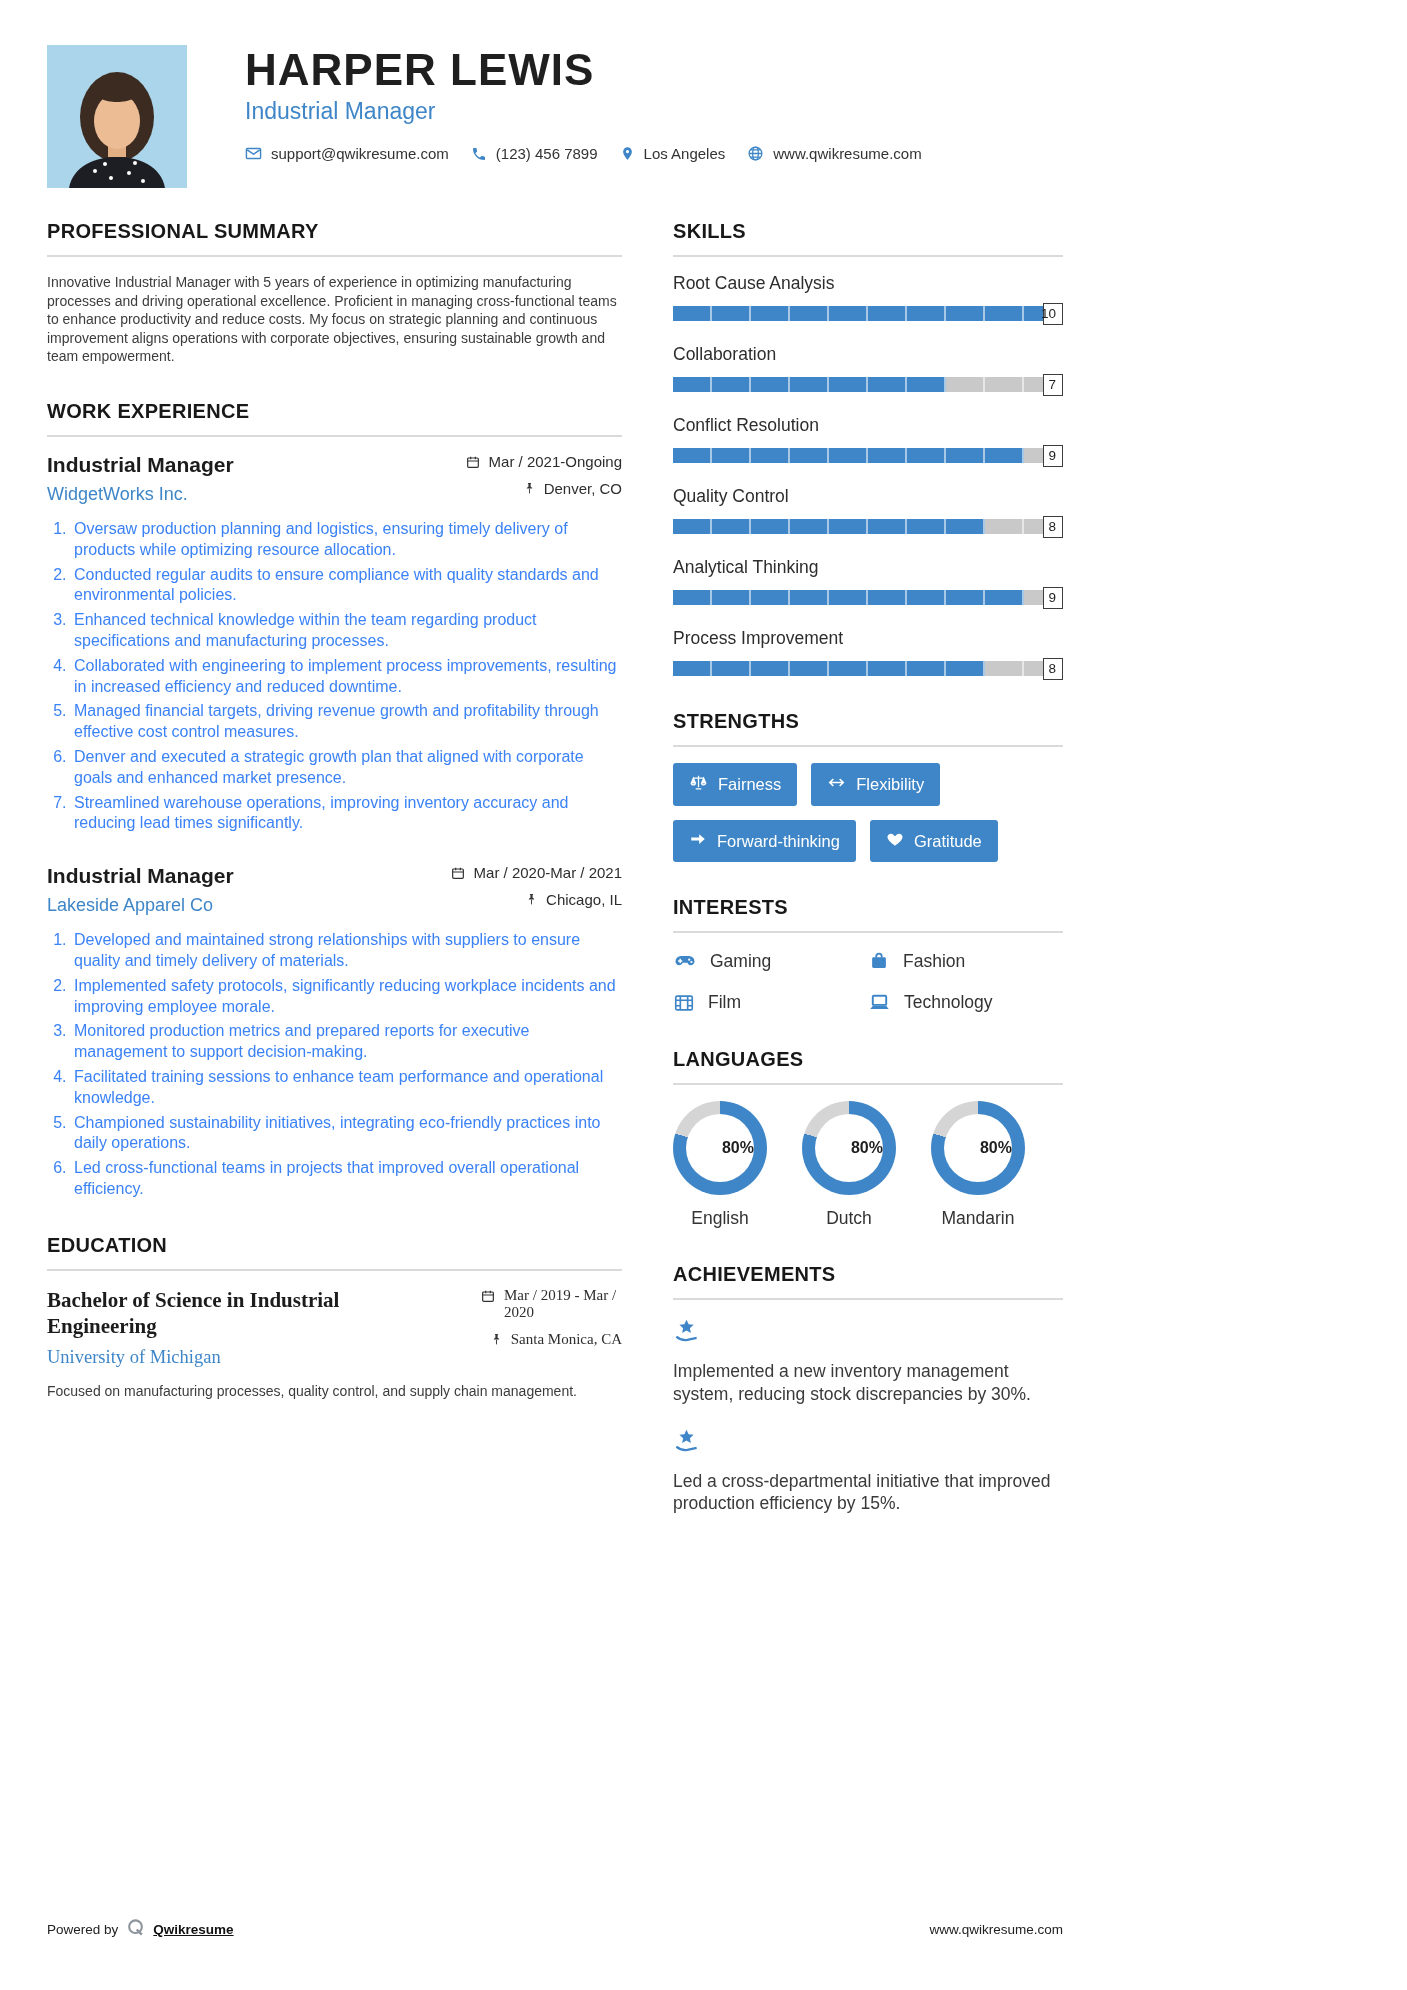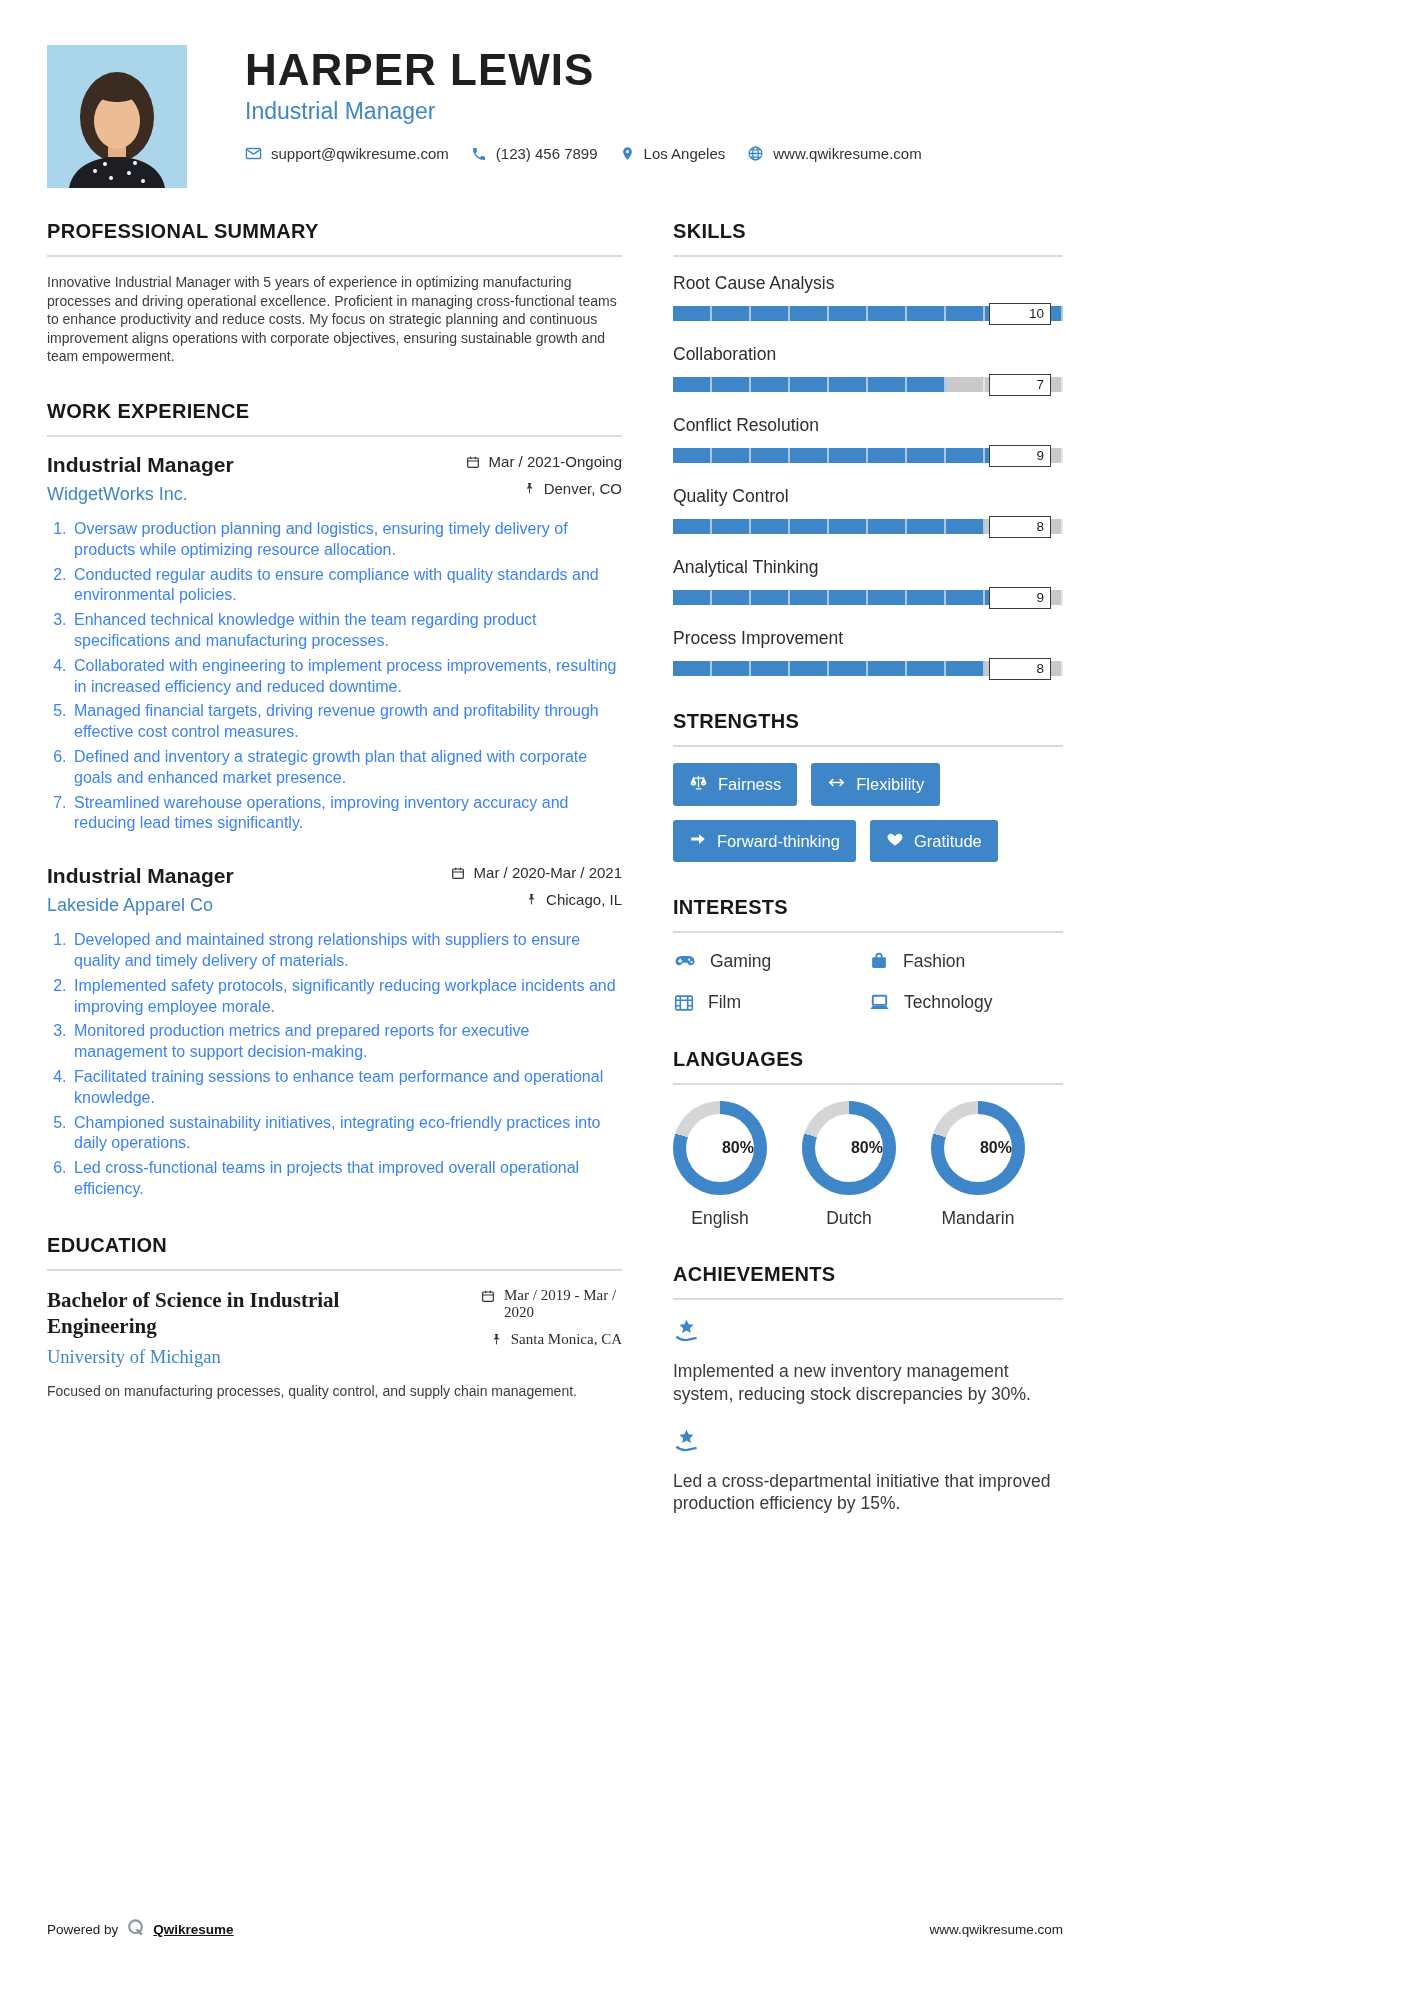--- a/index.html
+++ b/index.html
@@ -55,22 +55,22 @@
   .edu-desc { margin-top:14px; }
 
   
   .skill { margin-bottom:23px; }
   .skill-label { font-size:17.5px; color:#2d2d2d; margin-bottom:12px; }
   .skill-bar { position:relative; height:15px; background:#c9c9c9; }
   .skill-bar::after { content:""; position:absolute; inset:0; z-index:1; pointer-events:none;
     background:repeating-linear-gradient(to right, transparent 0 37px, rgba(255,255,255,.55) 37px 39px); }
   .skill-fill { height:100%; background:var(--accent); }
   .skill-value {
-    position:absolute; z-index:2; right:12px; top:50%; transform:translateY(-50%);
-    width:62px; height:22px; background:#fff; border:1.5px solid #3c3c3c;
+    position:absolute; z-index:2; right:0; top:50%; transform:translateY(-50%);
+    width:20px; height:22px; background:#fff; border:1.5px solid #3c3c3c;
     display:flex; align-items:center; justify-content:flex-end; padding-right:6px;
     font-size:13.5px; color:#1f1f1f;
   }
 
   
   .interest-grid { display:grid; grid-template-columns:1fr 1fr; row-gap:18px; }
   .interest { display:flex; align-items:center; gap:13px; font-size:17.5px; color:#333; }
   .interest svg { display:block; }
 
   
@@ -203,21 +203,21 @@
                 <span>Denver, CO</span>
               </div>
             </div>
           </div>
           <ol class="bullets">
             <li>Oversaw production planning and logistics, ensuring timely delivery of products while optimizing resource allocation.</li>
             <li>Conducted regular audits to ensure compliance with quality standards and environmental policies.</li>
             <li>Enhanced technical knowledge within the team regarding product specifications and manufacturing processes.</li>
             <li>Collaborated with engineering to implement process improvements, resulting in increased efficiency and reduced downtime.</li>
             <li>Managed financial targets, driving revenue growth and profitability through effective cost control measures.</li>
-            <li>Defined and inventory a strategic growth plan that aligned with corporate goals and enhanced market presence.</li>
+            <li>Denver and executed a strategic growth plan that aligned with corporate goals and enhanced market presence.</li>
             <li>Streamlined warehouse operations, improving inventory accuracy and reducing lead times significantly.</li>
           </ol>
         </div>
 
         <div class="job">
           <div class="job-head">
             <div>
               <div class="job-title">Industrial Manager</div>
               <div class="company">Lakeside Apparel Co</div>
             </div>

